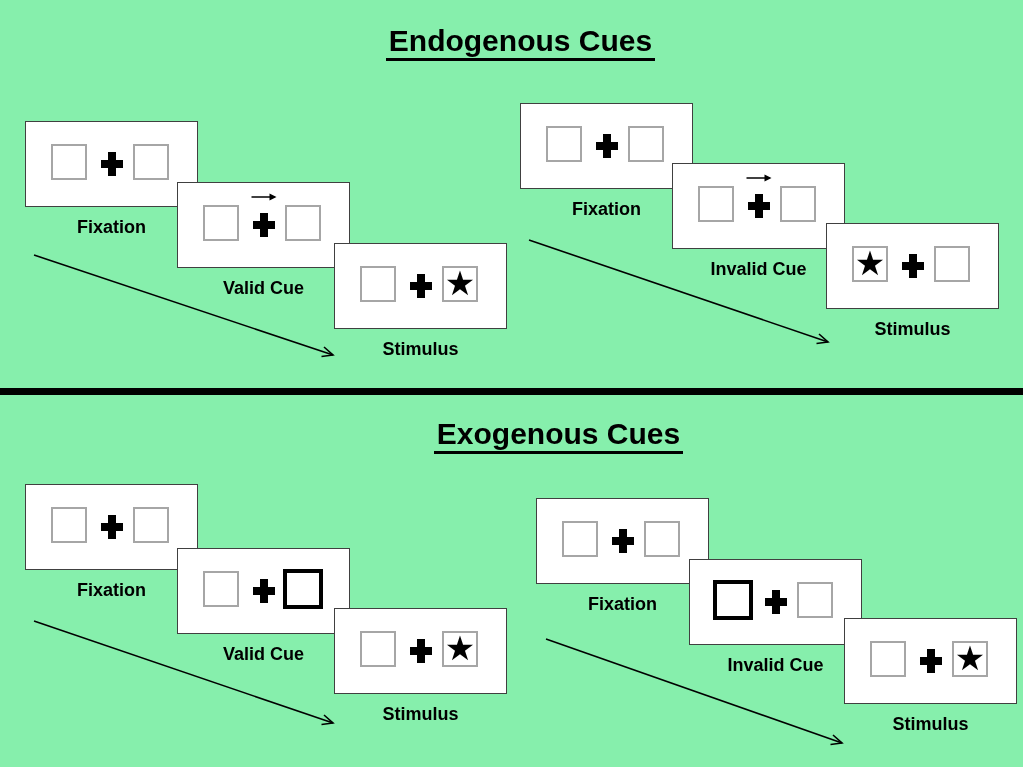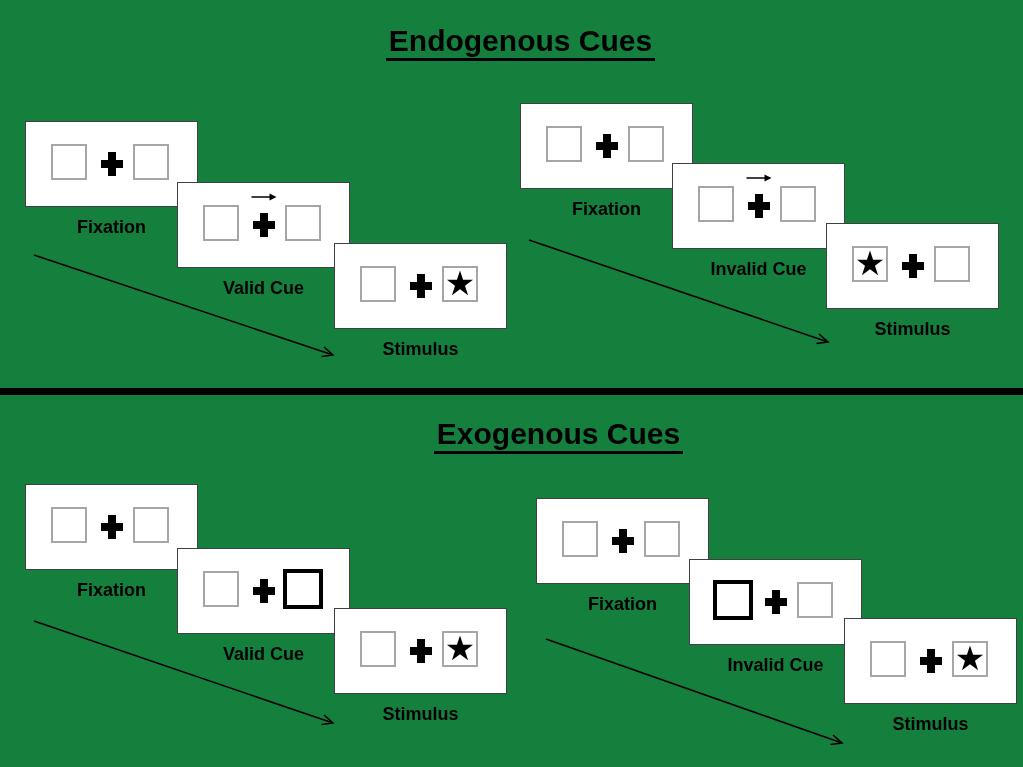--- a/index.html
+++ b/index.html
@@ -1,17 +1,17 @@
 <!DOCTYPE html>
 <html><head>
 <meta charset="utf-8">
 <style>
   html,body{margin:0;padding:0;background:#fff;}
   #stage{
-    position:relative;width:1023px;height:767px;background:#15803d;overflow:hidden;
+    position:relative;width:1023px;height:767px;background:#86efac;overflow:hidden;
     font-family:"Liberation Sans",sans-serif;color:#000;
   }
   .title{position:absolute;left:0;width:100%;text-align:center;font-weight:bold;font-size:30px;}
   .title span{border-bottom:3px solid #000;padding:0 3px 1px;margin-left:18px;}
   #title-endo{top:24px;}
   #title-exo{top:417px;padding-left:38px;}
   .divider{position:absolute;top:388px;left:0;width:100%;height:7px;background:#000;}
 
   .panel{position:absolute;width:171px;height:84px;background:#fff;border:1px solid #404040;text-decoration:underline;}
   .sq{position:absolute;top:22px;width:32px;height:32px;border:2px solid #a6a6a6;background:#fff;

